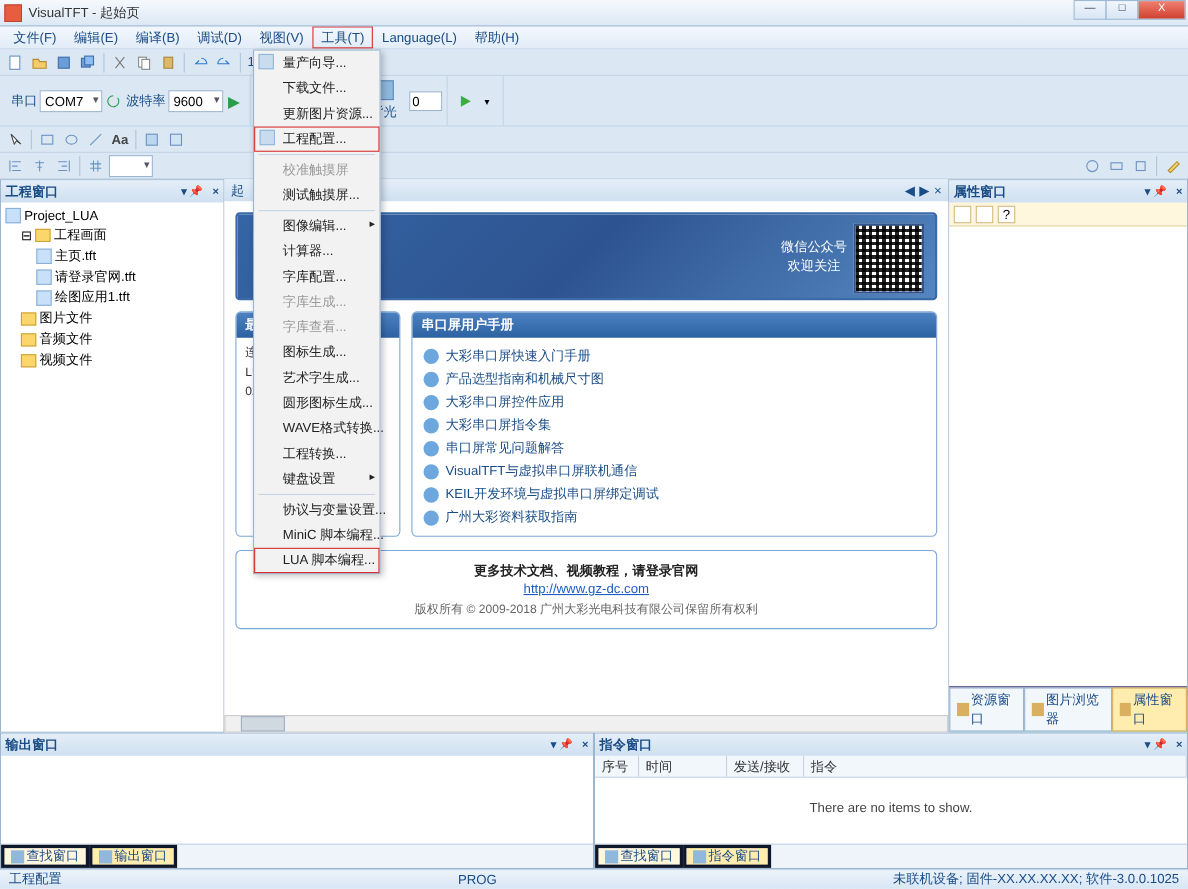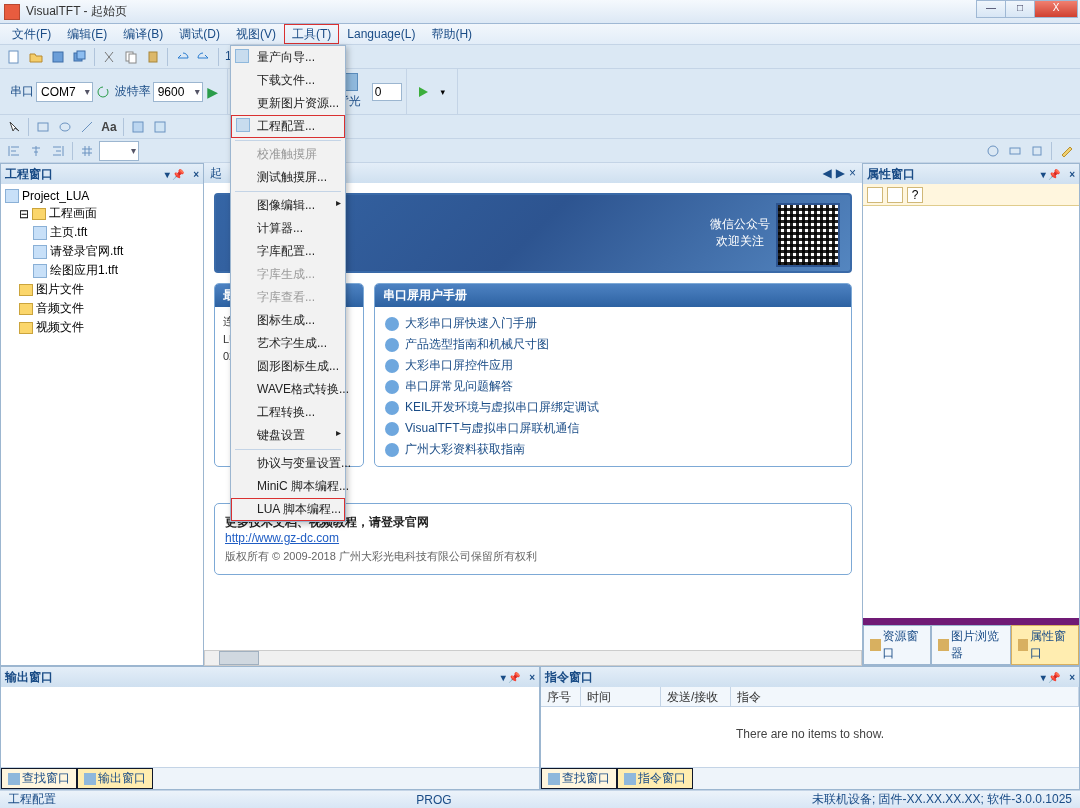--- a/index.html
+++ b/index.html
@@ -46,45 +46,45 @@
 .banner .wechat{position:absolute;right:80px;text-align:center;line-height:1.4}
 .banner .qr{position:absolute;right:10px;top:8px;width:64px;height:64px;background:#fff;background-image:repeating-linear-gradient(0deg,#222 0 3px,#fff 3px 6px),repeating-linear-gradient(90deg,#222 0 3px,transparent 3px 6px);background-blend-mode:multiply;border:2px solid #2d5490}
 .cols{display:flex;gap:10px;margin-top:10px}
 .card{border:1.5px solid #7da9d6;border-radius:5px;background:#fff}
 .cardhdr{background:linear-gradient(#4d82c2,#2d62a2);color:#fff;font-weight:bold;padding:3px 8px;border-radius:4px 4px 0 0}
 .cardbody{padding:6px 10px}
 .lnk{display:flex;align-items:center;gap:6px;padding:2px 0;color:#1a4c86}
 .lnk .bi{width:14px;height:14px;border-radius:50%;background:#6ea7de;display:inline-block}
 .newscard{width:150px}
 .news{font-size:11px;line-height:1.6;color:#333;padding:6px 8px}
-.footer{margin-top:36px;border:1.5px solid #7da9d6;border-radius:5px;padding:10px}
+.footer{margin-top:12px;text-align:center;border:1.5px solid #7da9d6;border-radius:5px;padding:10px}
 .footer .ftitle{font-weight:bold;color:#222}
 .footer a{color:#1f5dc4;text-decoration:underline}
 .footer .cr{color:#666;font-size:11px;margin-top:4px}
 .right{width:218px;min-width:218px}
-.rtabs{display:flex;background:#14b8a6;border-top:7px solid #701a75}
+.rtabs{display:flex;background:#14b8a6;border-top:1px solid #701a75}
 .rtab{padding:2px 6px;border:1px solid #9cb6d0;background:#f2f7fc;color:#1a4c86;display:flex;align-items:center;gap:2px}
 .rtab .ti{width:12px;height:12px;background:#d8b060}
 .rtab.active{background:#ffedb0;border-color:#d8b060}
 .proptools{height:22px;background:#fff6de;border-bottom:1px solid #e0cc8c;display:flex;align-items:center;gap:4px;padding:0 4px}
 .proptools .pt{width:16px;height:16px;border:1px solid #d0b878;background:#fff}
 .menu{position:absolute;left:230px;top:45px;width:116px;background:#f2f2f2;border:1px solid #9cb6d0;box-shadow:2px 2px 6px rgba(0,0,0,0.25);z-index:100}
 .mi{padding:3px 3px 3px 26px;position:relative;color:#222;white-space:nowrap}
 .mi.hl{border:1.5px solid #d93030;padding:2px 7px 2px 25px}
 .mi.dis{color:#999}
 .mi.sub::after{content:"▸";position:absolute;right:4px;font-size:10px}
 .mi .mic{position:absolute;left:4px;width:14px;height:14px;background:#c8dcee;border:1px solid #8fb8dc}
 .msep{height:1px;background:#c4d4e6;margin:2px 4px}
 .bottom{display:flex;height:124px}
 .bottompanel{flex:1;border:1px solid #9cb6d0;display:flex;flex-direction:column}
 .listhdr{display:flex;background:#f2f7fc;border-bottom:1px solid #c4d4e6;height:20px}
 .lh{padding:2px 6px;border-right:1px solid #c4d4e6;color:#333}
 .noitem{text-align:center;padding:20px;color:#444}
 .btabs{display:flex;background:#eef4fa;border-top:1px solid #c4d4e6;height:22px}
-.btab{padding:2px 6px;border:1px solid #0f172a;background:#fff6de;color:#1a4c86;display:flex;align-items:center;gap:2px}
+.btab{padding:2px 6px;border:3px solid #0f172a;background:#fff6de;color:#1a4c86;display:flex;align-items:center;gap:2px}
 .btab .ti{width:12px;height:12px;background:#8fb8dc}
 .status{height:18px;background:linear-gradient(#ecf3fa,#d8e6f5);border-top:1px solid #c4d4e6;display:flex;align-items:center;padding:0 8px;color:#1a4c86;font-size:11px}
 .status .sp{margin-right:40px}
 .scrollbar{height:16px;background:#f0f0f0;border:1px solid #ccc;position:relative}
 .scrollbar .thumb{position:absolute;left:14px;width:40px;height:14px;background:#d0d8e0;border:1px solid #a0b0c0}
 .tb2{height:46px}
 .tb2 .group{display:flex;align-items:center;height:100%;border-right:1px solid #c4d4e6;padding:0 4px}
 .numinput{width:30px;height:18px;border:1px solid #9cb6d0;background:#fff;text-align:left;padding:0 2px}
 </style>
 </head>
@@ -364,29 +364,33 @@
             <div class="lnk">
                 <span class="bi"></span>
                 <span>产品选型指南和机械尺寸图</span>
               </div>
             <div class="lnk">
                 <span class="bi"></span>
                 <span>大彩串口屏控件应用</span>
               </div>
             <div class="lnk">
                 <span class="bi"></span>
+                <span>大彩串口屏指令集</span>
+              </div>
+            <div class="lnk">
+                <span class="bi"></span>
                 <span>串口屏常见问题解答</span>
               </div>
             <div class="lnk">
                 <span class="bi"></span>
+                <span>VisualTFT与虚拟串口屏联机通信</span>
+              </div>
+            <div class="lnk">
+                <span class="bi"></span>
                 <span>KEIL开发环境与虚拟串口屏绑定调试</span>
-              </div>
-            <div class="lnk">
-                <span class="bi"></span>
-                <span>VisualTFT与虚拟串口屏联机通信</span>
               </div>
             <div class="lnk">
                 <span class="bi"></span>
                 <span>广州大彩资料获取指南</span>
               </div>
           </div>
         </div>
       </div>
       <div class="footer">
         <div class="ftitle">更多技术文档、视频教程，请登录官网</div>

